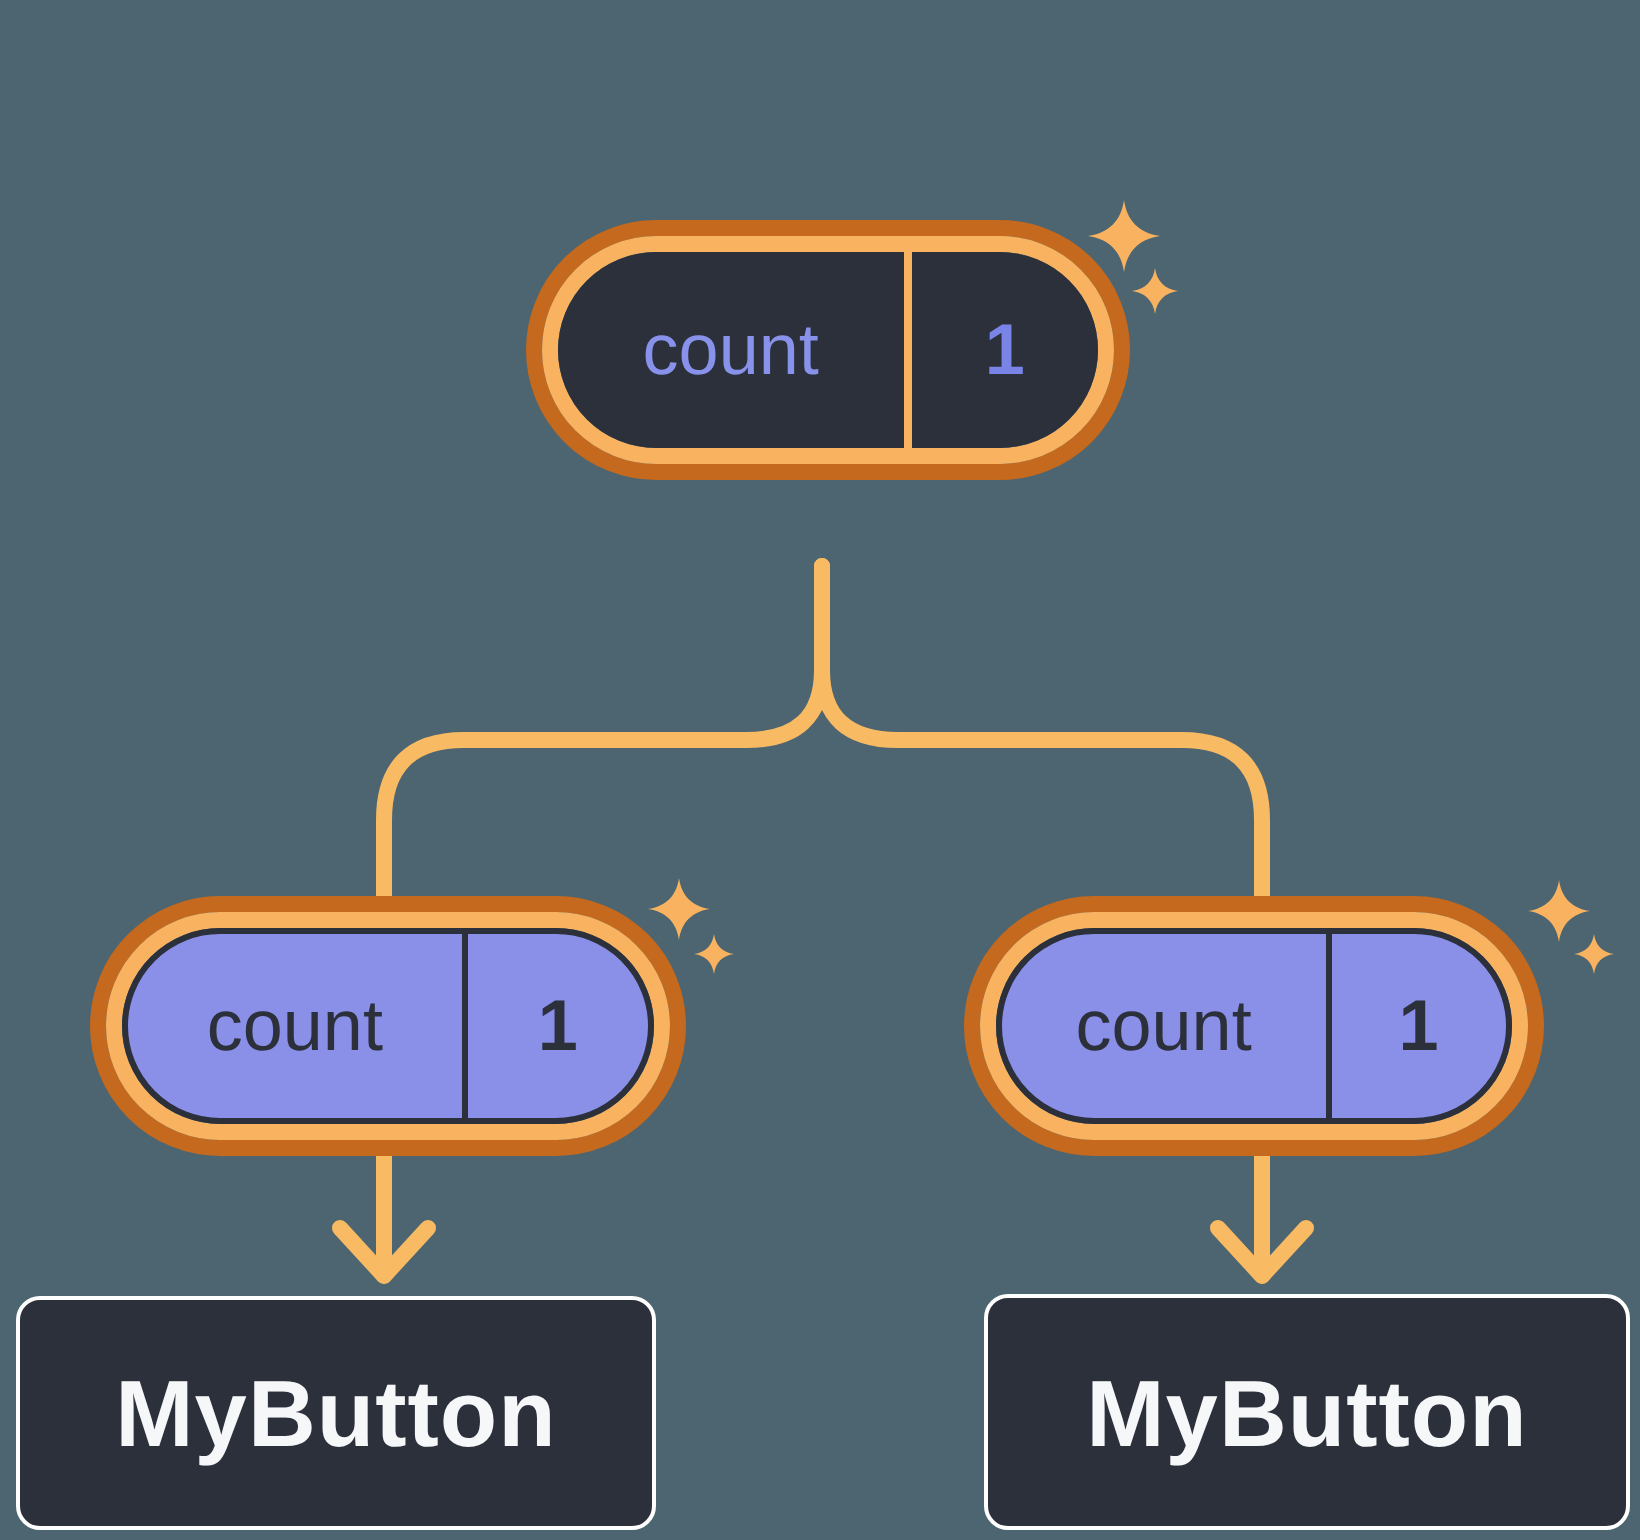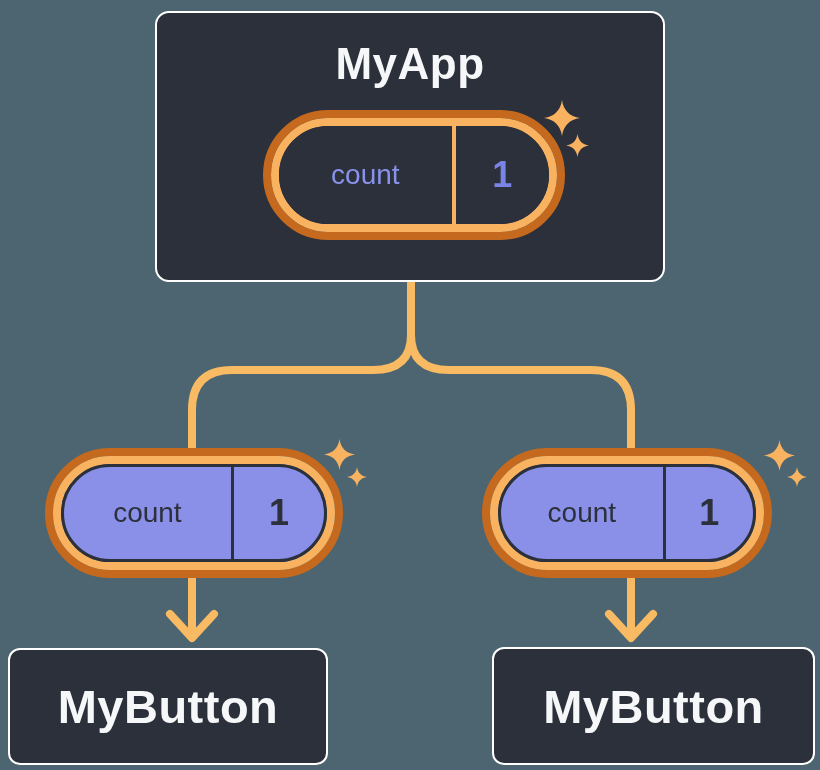--- a/index.html
+++ b/index.html
@@ -42,21 +42,21 @@
   .pill-top { left:263px; top:110px; width:302px; height:130px; }
   .pill-left { left:45px;  top:448px; width:298px; height:130px; }
   .pill-right{ left:482px; top:448px; width:290px; height:130px; }
 
   .pill-top .pill-content { background: var(--state-pill-fill, #2B303B); }
   .pill-prop .pill-content {
     background: var(--prop-pill-fill, #8A8FE8);
     border:3px solid var(--pill-dark-text, #2B303B);
   }
   .pill-name, .pill-value { display:flex; align-items:center; justify-content:center; }
-  .pill-name  { flex:1.85; font-size:28px; font-weight:500; }
+  .pill-name  { flex:1.85; font-size:36px; font-weight:500; }
   .pill-value { flex:1;    font-size:36px; font-weight:700; }
   .pill-divider { width:3px; background: var(--pill-dark-text, #2B303B); }
 
   .pill-top .pill-name  { color: var(--state-name-text, #8992EA); font-weight:400; }
   .pill-top .pill-value { color: var(--state-value-text, #7A83E6); }
   .pill-top .pill-divider { width:4px; background: var(--ring-inner, #F8B260); }
   .pill-prop .pill-name, .pill-prop .pill-value { color: var(--pill-dark-text, #2B303B); }
 
   
   .connectors { position:absolute; left:0; top:0; z-index:1; }
@@ -74,23 +74,20 @@
 
 <div class="canvas">
 
   <svg class="connectors" width="820" height="770" viewBox="0 0 820 770">
     <path d="M411 283 L411 335 Q411 370 373 370 L232 370 Q192 370 192 410 L192 632"></path>
     <path d="M411 283 L411 335 Q411 370 449 370 L591 370 Q631 370 631 410 L631 632"></path>
     <path d="M170 614 L192 638 L214 614"></path>
     <path d="M609 614 L631 638 L653 614"></path>
   </svg>
 
-  <div class="node myapp-node">
-    <div class="node-title">MyApp</div>
-  </div>
 
   <div class="pill pill-top">
     <div class="pill-inner">
       <div class="pill-content">
         <span class="pill-name">count</span>
         <span class="pill-divider"></span>
         <span class="pill-value">1</span>
       </div>
     </div>
   </div>

